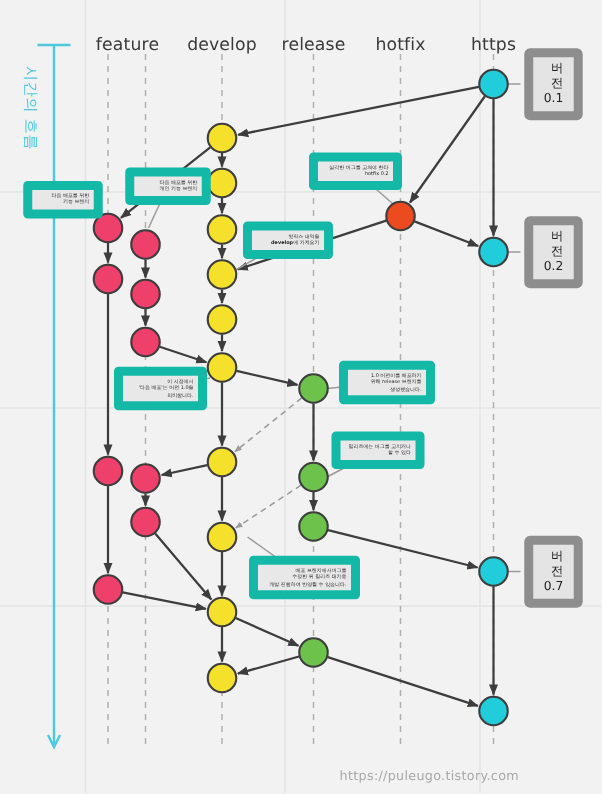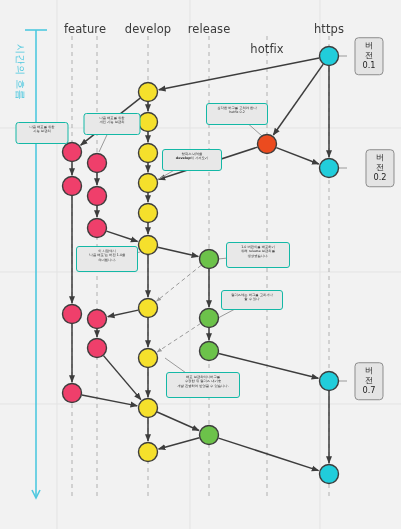--- a/index.html
+++ b/index.html
@@ -25,24 +25,24 @@
     font-size:10px;
     color:#4ec8df;
     white-space:nowrap;
     transform-origin:0 0;
     transform:rotate(90deg);
     letter-spacing:.5px;
   }
   .note{
     position:absolute;
     background:#e8e8e8;
-    border:1px solid #14b8a6;
+    border:6px solid #14b8a6;
     border-radius:3px;
     color:#222;
-    text-align:center;
+    text-align:right;
     box-sizing:border-box;
     line-height:1.32;
     padding:2px 3px;
     transform:translate(-50%,-50%);
     font-size:3.3px;
   }
   .note.ver{
     font-size:8.2px;
     padding:3px 7px;
     line-height:1.2;
@@ -228,31 +228,32 @@
         <g>
           <circle cx="329" cy="474" r="9.5" fill="#21cddb" stroke="#3d3d3d" stroke-width="1.4"></circle>
         </g>
       </g>
   </svg>
 
   <div id="labels-layer">
       <div class="col-label" style="left: 85px; top: 22px;">feature</div>
       <div class="col-label" style="left: 148px; top: 22px;">develop</div>
       <div class="col-label" style="left: 209px; top: 22px; text-align: center;">release</div>
-      <div class="col-label" style="left: 267px; top: 22px; margin-top: 20px;">hotfix</div>
+      <div class="col-label" style="left: 267px; top: 22px;">hotfix</div>
       <div class="col-label" style="left: 329px; top: 22px;">https</div>
       <div class="vlabel" style="left: 27px; top: 44px;">시간의 흐름</div>
     </div>
   <div id="notes-layer">
       <div class="note" style="left: 42px; top: 133px; width: 53px; min-height: 22px;">다음 배포를 위한<br>기능 브랜치</div>
       <div class="note" style="left: 112px; top: 124px; width: 57px; min-height: 22px;">다음 배포를 위한<br>개인 기능 브랜치</div>
       <div class="note" style="left: 237px; top: 114px; width: 62px; min-height: 22px;">심각한 버그를 고쳐야 한다<br>hotfix 0.2</div>
       <div class="note" style="left: 192px; top: 160px; width: 60px; min-height: 22px;">핫픽스 내역을<br><b>develop</b>에 가져오기</div>
       <div class="note" style="left: 107px; top: 259px; width: 62px; min-height: 26px;">이 시점에서<br>'다음 배포'는 버전 1.0을<br>의미합니다.</div>
       <div class="note" style="left: 258px; top: 255px; width: 64px; min-height: 26px;">1.0 버전이를 배포하기<br>위해 release 브랜치를<br>생성했습니다.</div>
       <div class="note" style="left: 252px; top: 300px; width: 62px; min-height: 20px;">릴리즈에는 버그를 고치거나<br>할 수 있다</div>
       <div class="note" style="left: 203px; top: 385px; width: 74px; min-height: 26px;">배포 브랜치에서버그를<br>수정한 뒤 릴리즈 대기중<br>개발 진행하여 반영될 수 있습니다.</div>
       <div class="note ver" style="left: 369px; top: 56px;">버전 0.1</div>
-      <div class="note ver" style="left: 380px; top: 168px;">버전 0.2</div>
+      <div class="note ver" style="left: 369px; top: 168px;">버전 0.2</div>
       <div class="note ver" style="left: 369px; top: 381px;">버전 0.7</div>
     </div>
 
+  <div class="footer">https://puleugo.tistory.com</div>
 </div>
 
 </body></html>

